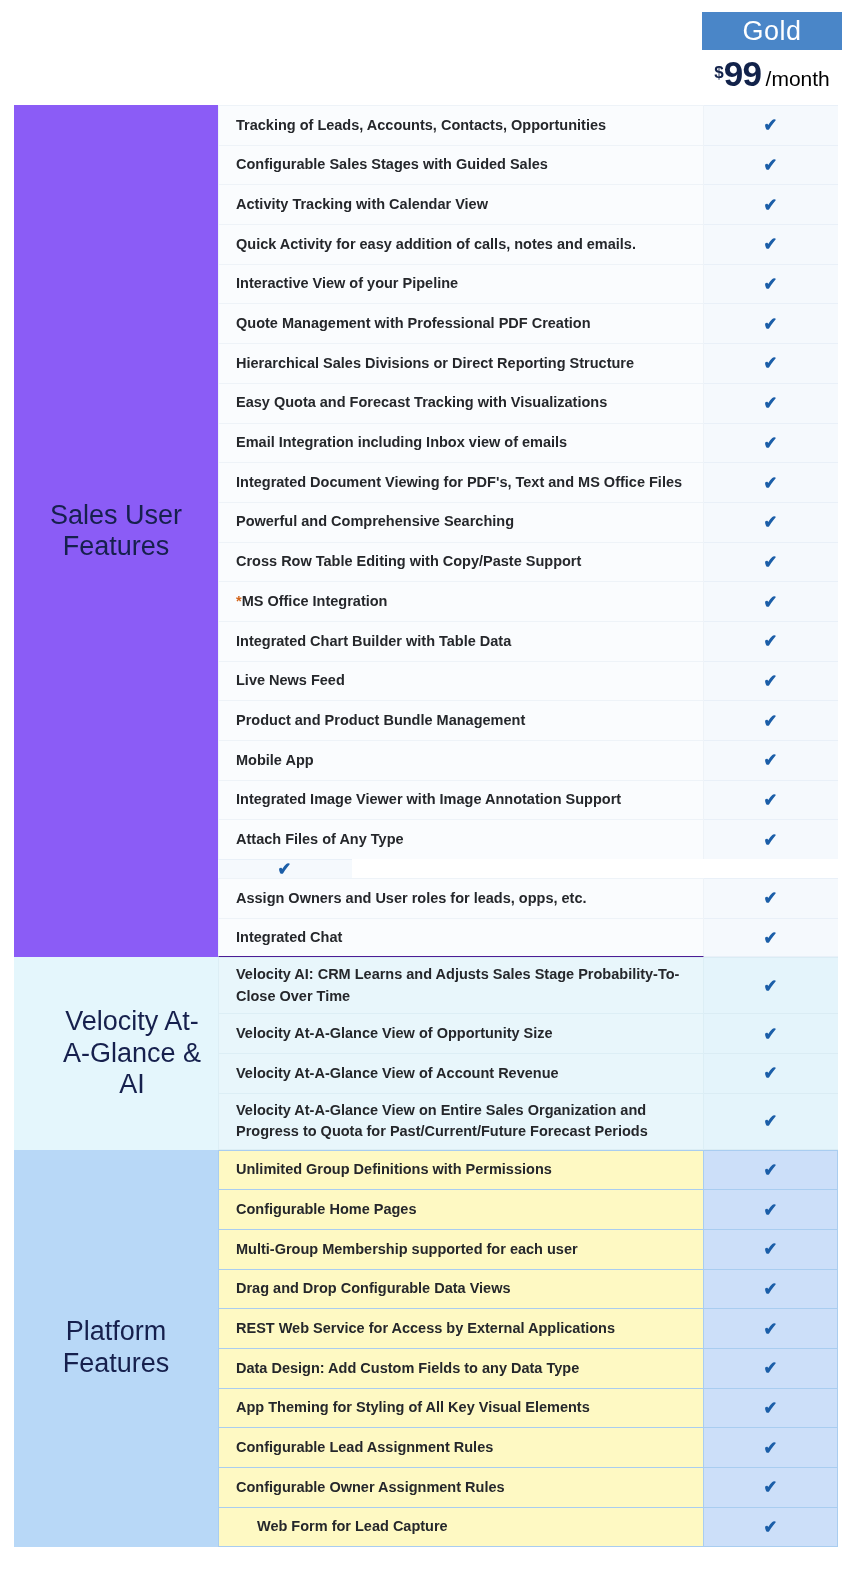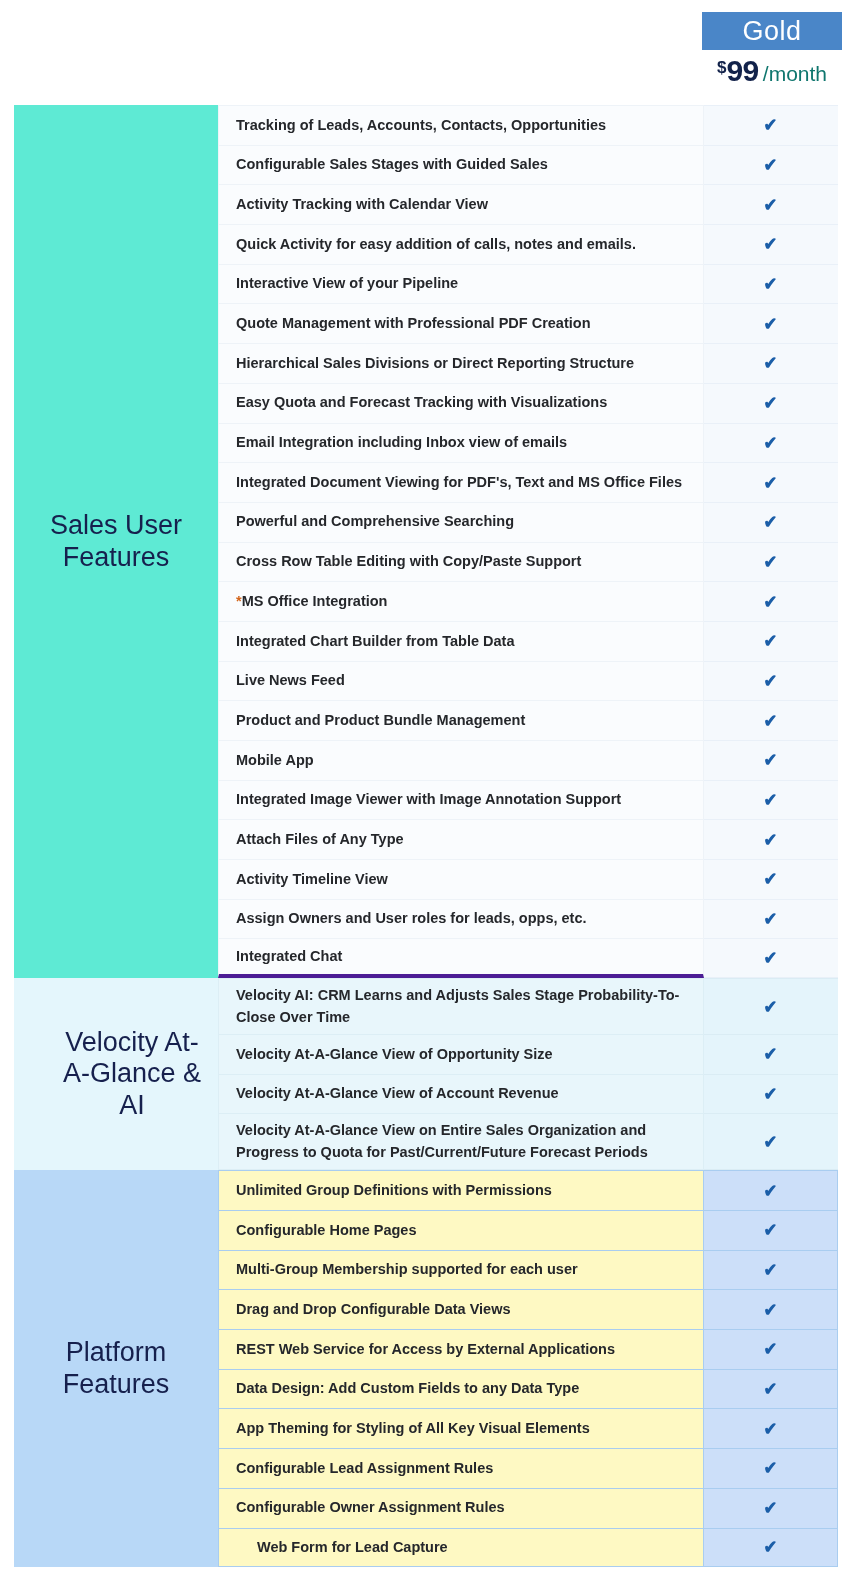--- a/index.html
+++ b/index.html
@@ -47,26 +47,26 @@
   }
   .price-currency {
     color: #12224a;
     font-size: 17px;
     font-weight: 700;
     position: relative;
     top: -8px;
   }
   .price-amount {
     color: #12224a;
-    font-size: 30px;
+    font-size: 35px;
     font-weight: 700;
     letter-spacing: -0.5px;
   }
   .price-period {
-    color: #0f766e;
+    color: #000000;
     font-size: 21px;
     font-weight: 400;
     margin-left: 4px;
   }
 
   
   .table {
     position: absolute;
     left: 14px; top: 105px;
     width: 824px;
@@ -122,28 +122,28 @@
   }
   .check {
     color: #1b5ea8;
     font-size: 18px;
     font-weight: 700;
     line-height: 1;
     transform: scaleX(0.92);
   }
 
   
-  .sec-sales .cat-cell { background: #5eead4; }
+  .sec-sales .cat-cell { background: #8b5cf6; }
   .sec-sales .fname {
     background: #fafcfe;
     border-top: 1px solid #eef3f8;
     border-left: 1px solid #eef3f8;
     border-right: 1px solid #eef3f8;
   }
-  .sec-sales .frow:last-child .fname { border-bottom: 4px solid #4c1d95; }
+  .sec-sales .frow:last-child .fname { border-bottom: 1px solid #4c1d95; }
   .sec-sales .fcheck {
     background: #f5f9fd;
     border-top: 1px solid #e9f0f8;
   }
   .sec-sales .frow:last-child .fcheck { border-bottom: 1px solid #e9f0f8; }
 
   
   .sec-velocity .cat-cell { background: #e4f6fc; padding-left: 40px; }
   .sec-velocity .fname {
     background: #e8f6fb;
@@ -296,21 +296,21 @@
             <div class="frow">
               <div class="fname">
                 <span class="fname-text"><span class="asterisk">*</span><span>MS Office Integration</span></span>
               </div>
               <div class="fcheck">
                 <span class="check">✔</span>
               </div>
             </div>
             <div class="frow">
               <div class="fname">
-                <span class="fname-text">Integrated Chart Builder from Table Data</span>
+                <span class="fname-text">Integrated Chart Builder with Table Data</span>
               </div>
               <div class="fcheck">
                 <span class="check">✔</span>
               </div>
             </div>
             <div class="frow">
               <div class="fname">
                 <span class="fname-text">Live News Feed</span>
               </div>
               <div class="fcheck">
@@ -343,23 +343,20 @@
             </div>
             <div class="frow">
               <div class="fname">
                 <span class="fname-text">Attach Files of Any Type</span>
               </div>
               <div class="fcheck">
                 <span class="check">✔</span>
               </div>
             </div>
             <div class="frow">
-              <div class="fname">
-                <span class="fname-text">Activity Timeline View</span>
-              </div>
               <div class="fcheck">
                 <span class="check">✔</span>
               </div>
             </div>
             <div class="frow">
               <div class="fname">
                 <span class="fname-text">Assign Owners and User roles for leads, opps, etc.</span>
               </div>
               <div class="fcheck">
                 <span class="check">✔</span>

